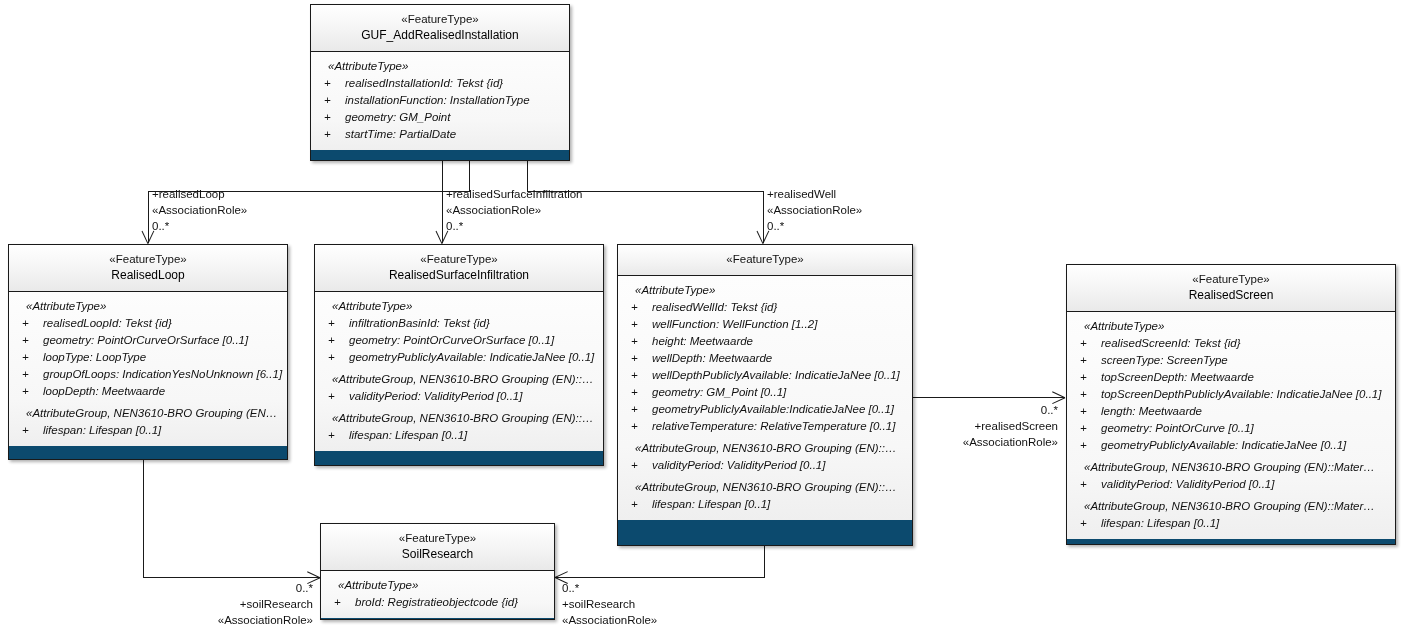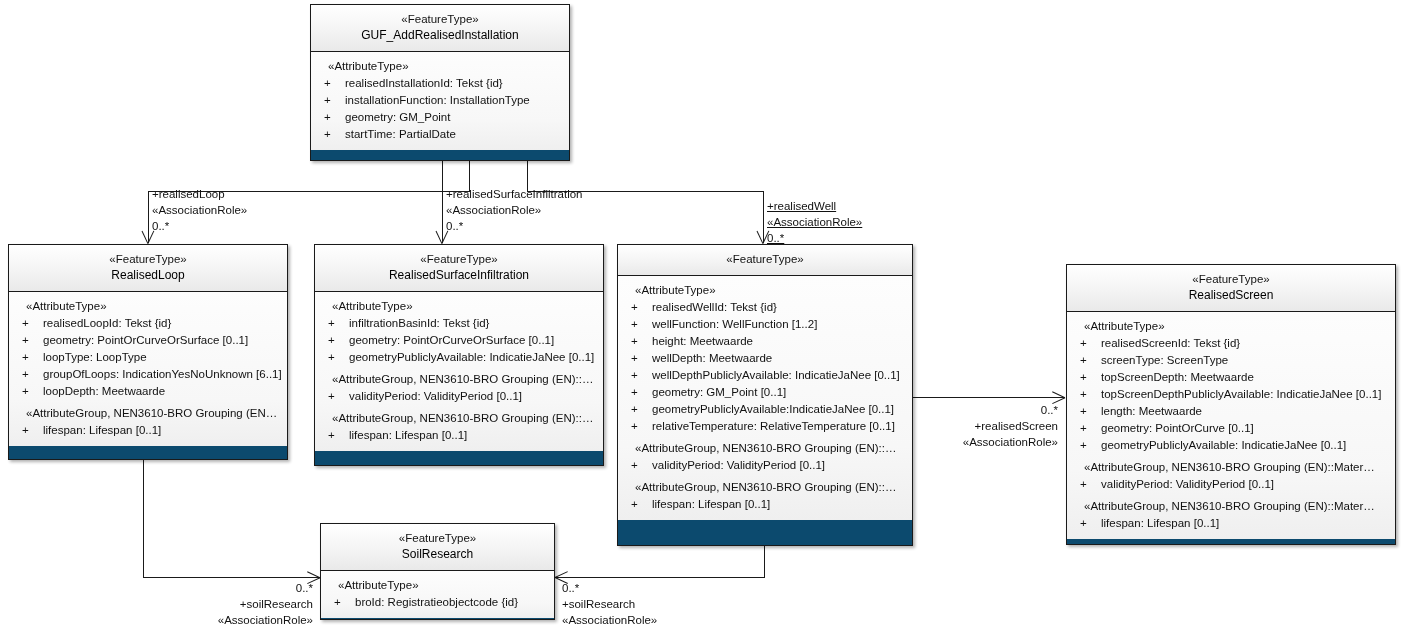--- a/index.html
+++ b/index.html
@@ -41,20 +41,21 @@
   .cls-name {
     font-size: 12px;
     font-weight: normal;
     color: #000000;
     line-height: 16px;
     white-space: nowrap;
   }
   .uml-body {
     background: linear-gradient(to bottom, #fdfdfd 0%, #f7f7f7 70%, #efefef 100%);
     padding: 6px 4px 7px 0;
+    font-style: italic;
   }
   .attr-group-title {
     font-size: 11.5px;
     color: #111111;
     line-height: 17px;
     padding-left: 17px;
     white-space: nowrap;
     overflow: hidden;
   }
   .attr-row {
@@ -158,21 +159,21 @@
     <div>«AssociationRole»</div>
     <div class="mult">0..*</div>
   </div>
 
   <div class="assoc-label" style="left:446px; top:186px;">
     <div>+realisedSurfaceInfiltration</div>
     <div>«AssociationRole»</div>
     <div class="mult">0..*</div>
   </div>
 
-  <div class="assoc-label" style="left:767px; top:198px;text-decoration:underline;">
+  <div class="assoc-label" style="left:767px; top:186px;">
     <div>+realisedWell</div>
     <div>«AssociationRole»</div>
     <div class="mult">0..*</div>
   </div>
 
   <div class="assoc-label right-align" style="left:890px; top:402px; width:168px;">
     <div class="mult">0..*</div>
     <div>+realisedScreen</div>
     <div>«AssociationRole»</div>
   </div>

